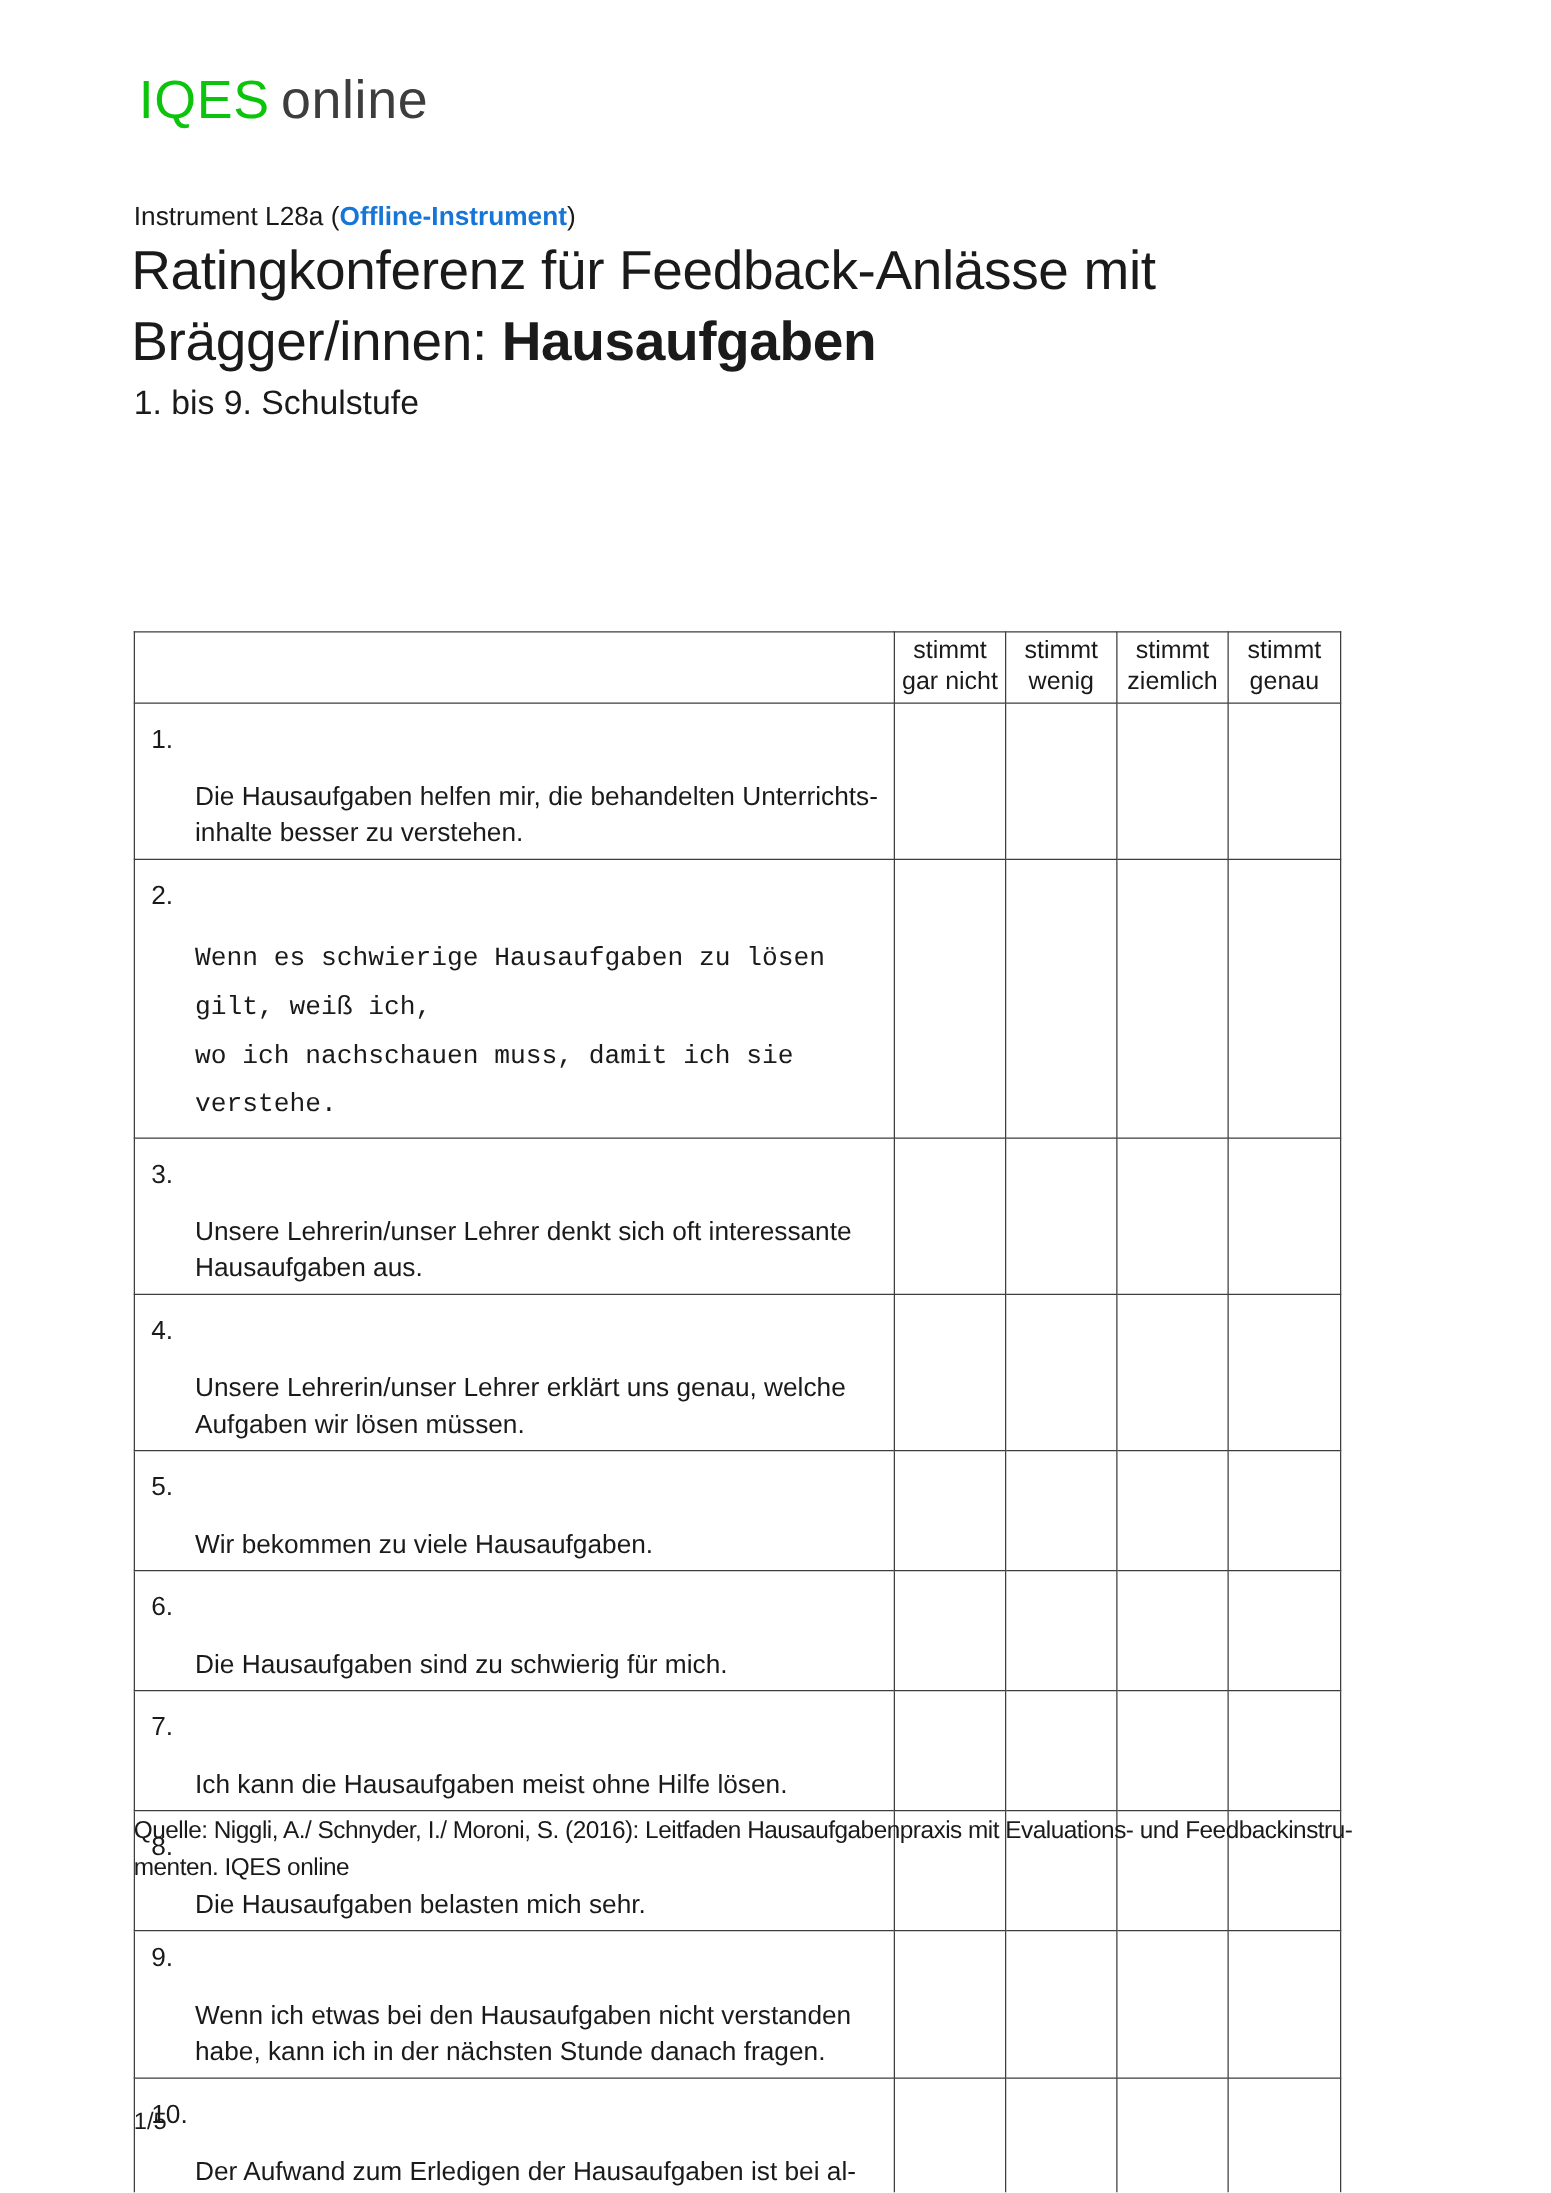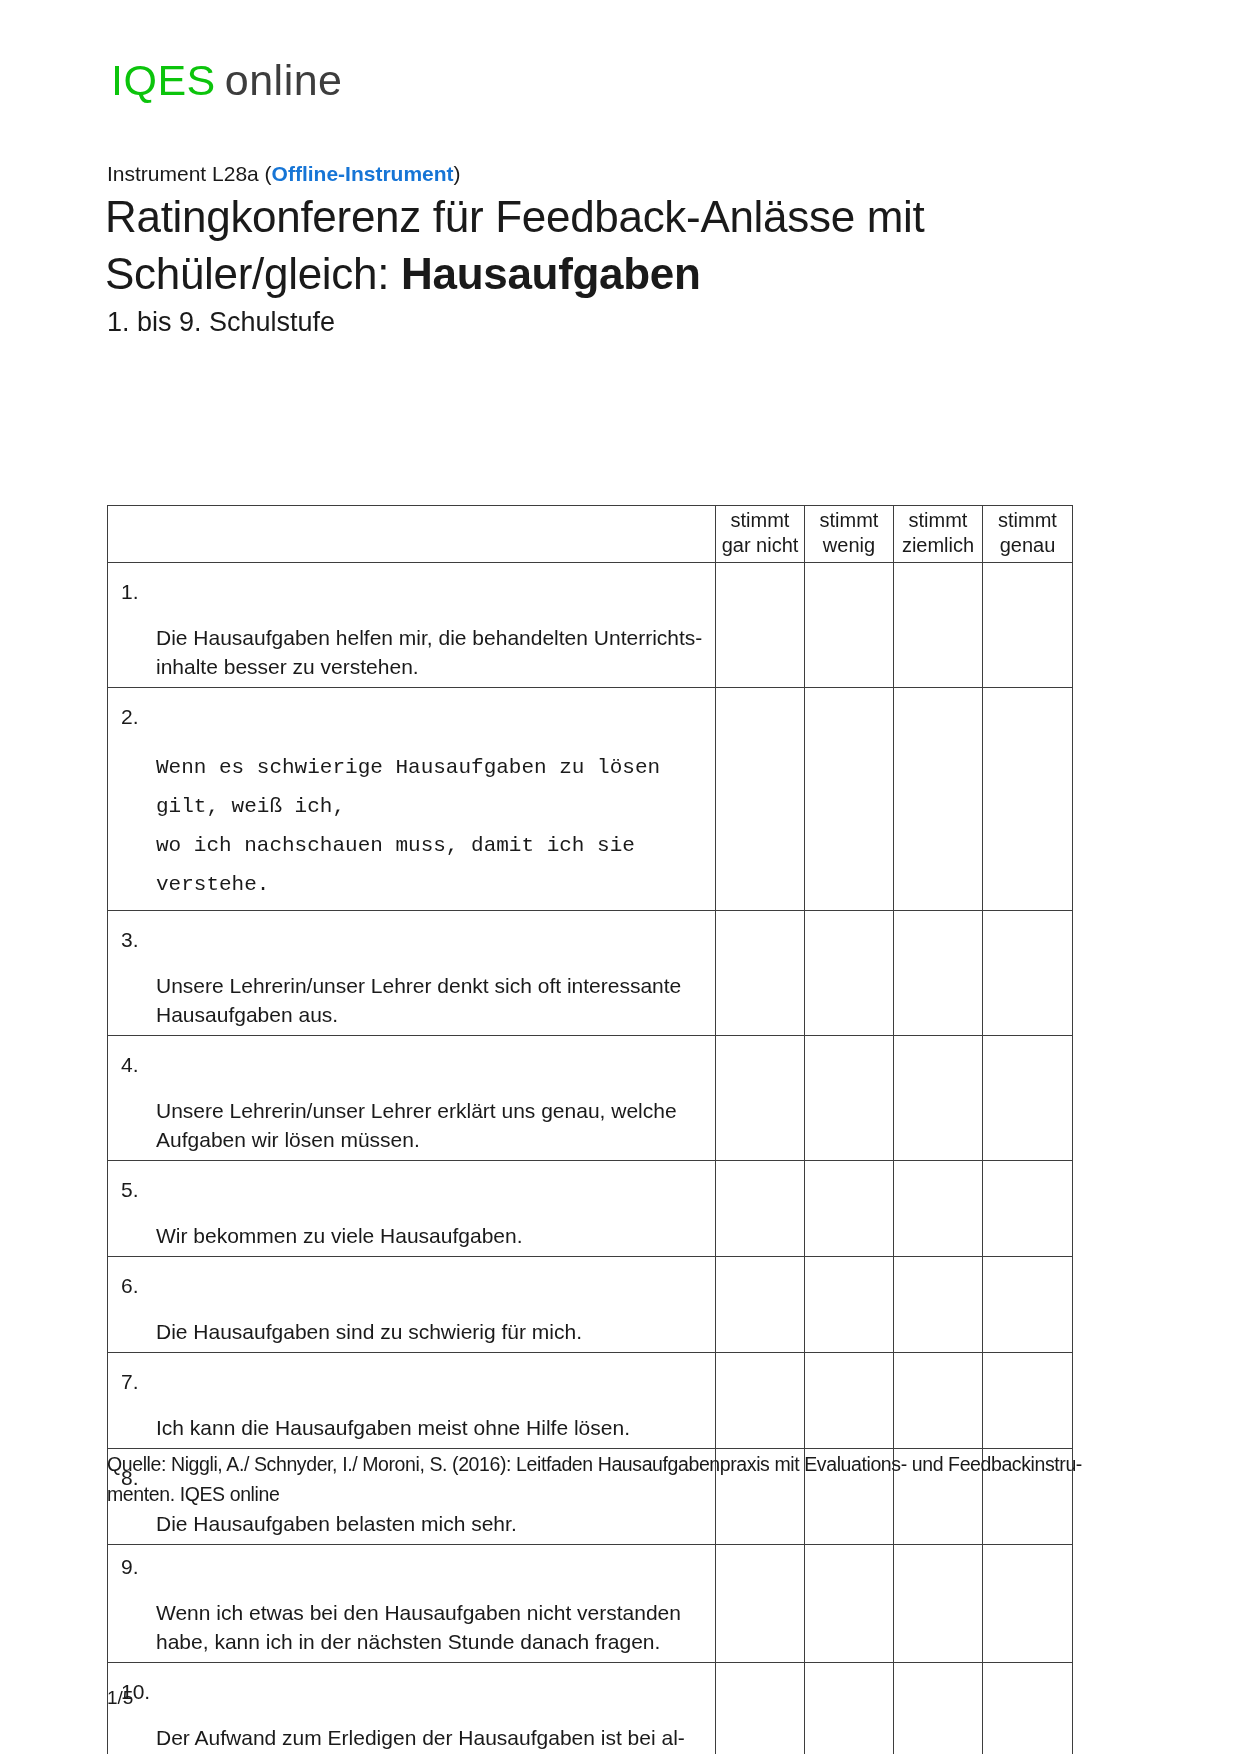--- a/index.html
+++ b/index.html
@@ -156,21 +156,21 @@
 
   <div class="logo">
     <span class="iqes">IQES</span><span class="online">online</span>
   </div>
 
   <div class="instrument-line">
     <span>Instrument L28a (</span><span class="hl">Offline-Instrument</span><span>)</span>
   </div>
 
   <h1 class="title"><span>Ratingkonferenz für Feedback-Anlässe mit
-Schüler/gleich: </span><span class="bold">Hausaufgaben</span></h1>
+Brägger/innen: </span><span class="bold">Hausaufgaben</span></h1>
 
   <div class="subtitle">1. bis 9. Schulstufe</div>
 
 
   <table class="qtable">
     <colgroup>
       <col style="width:608px">
       <col style="width:89px">
       <col style="width:89px">
       <col style="width:89px">

